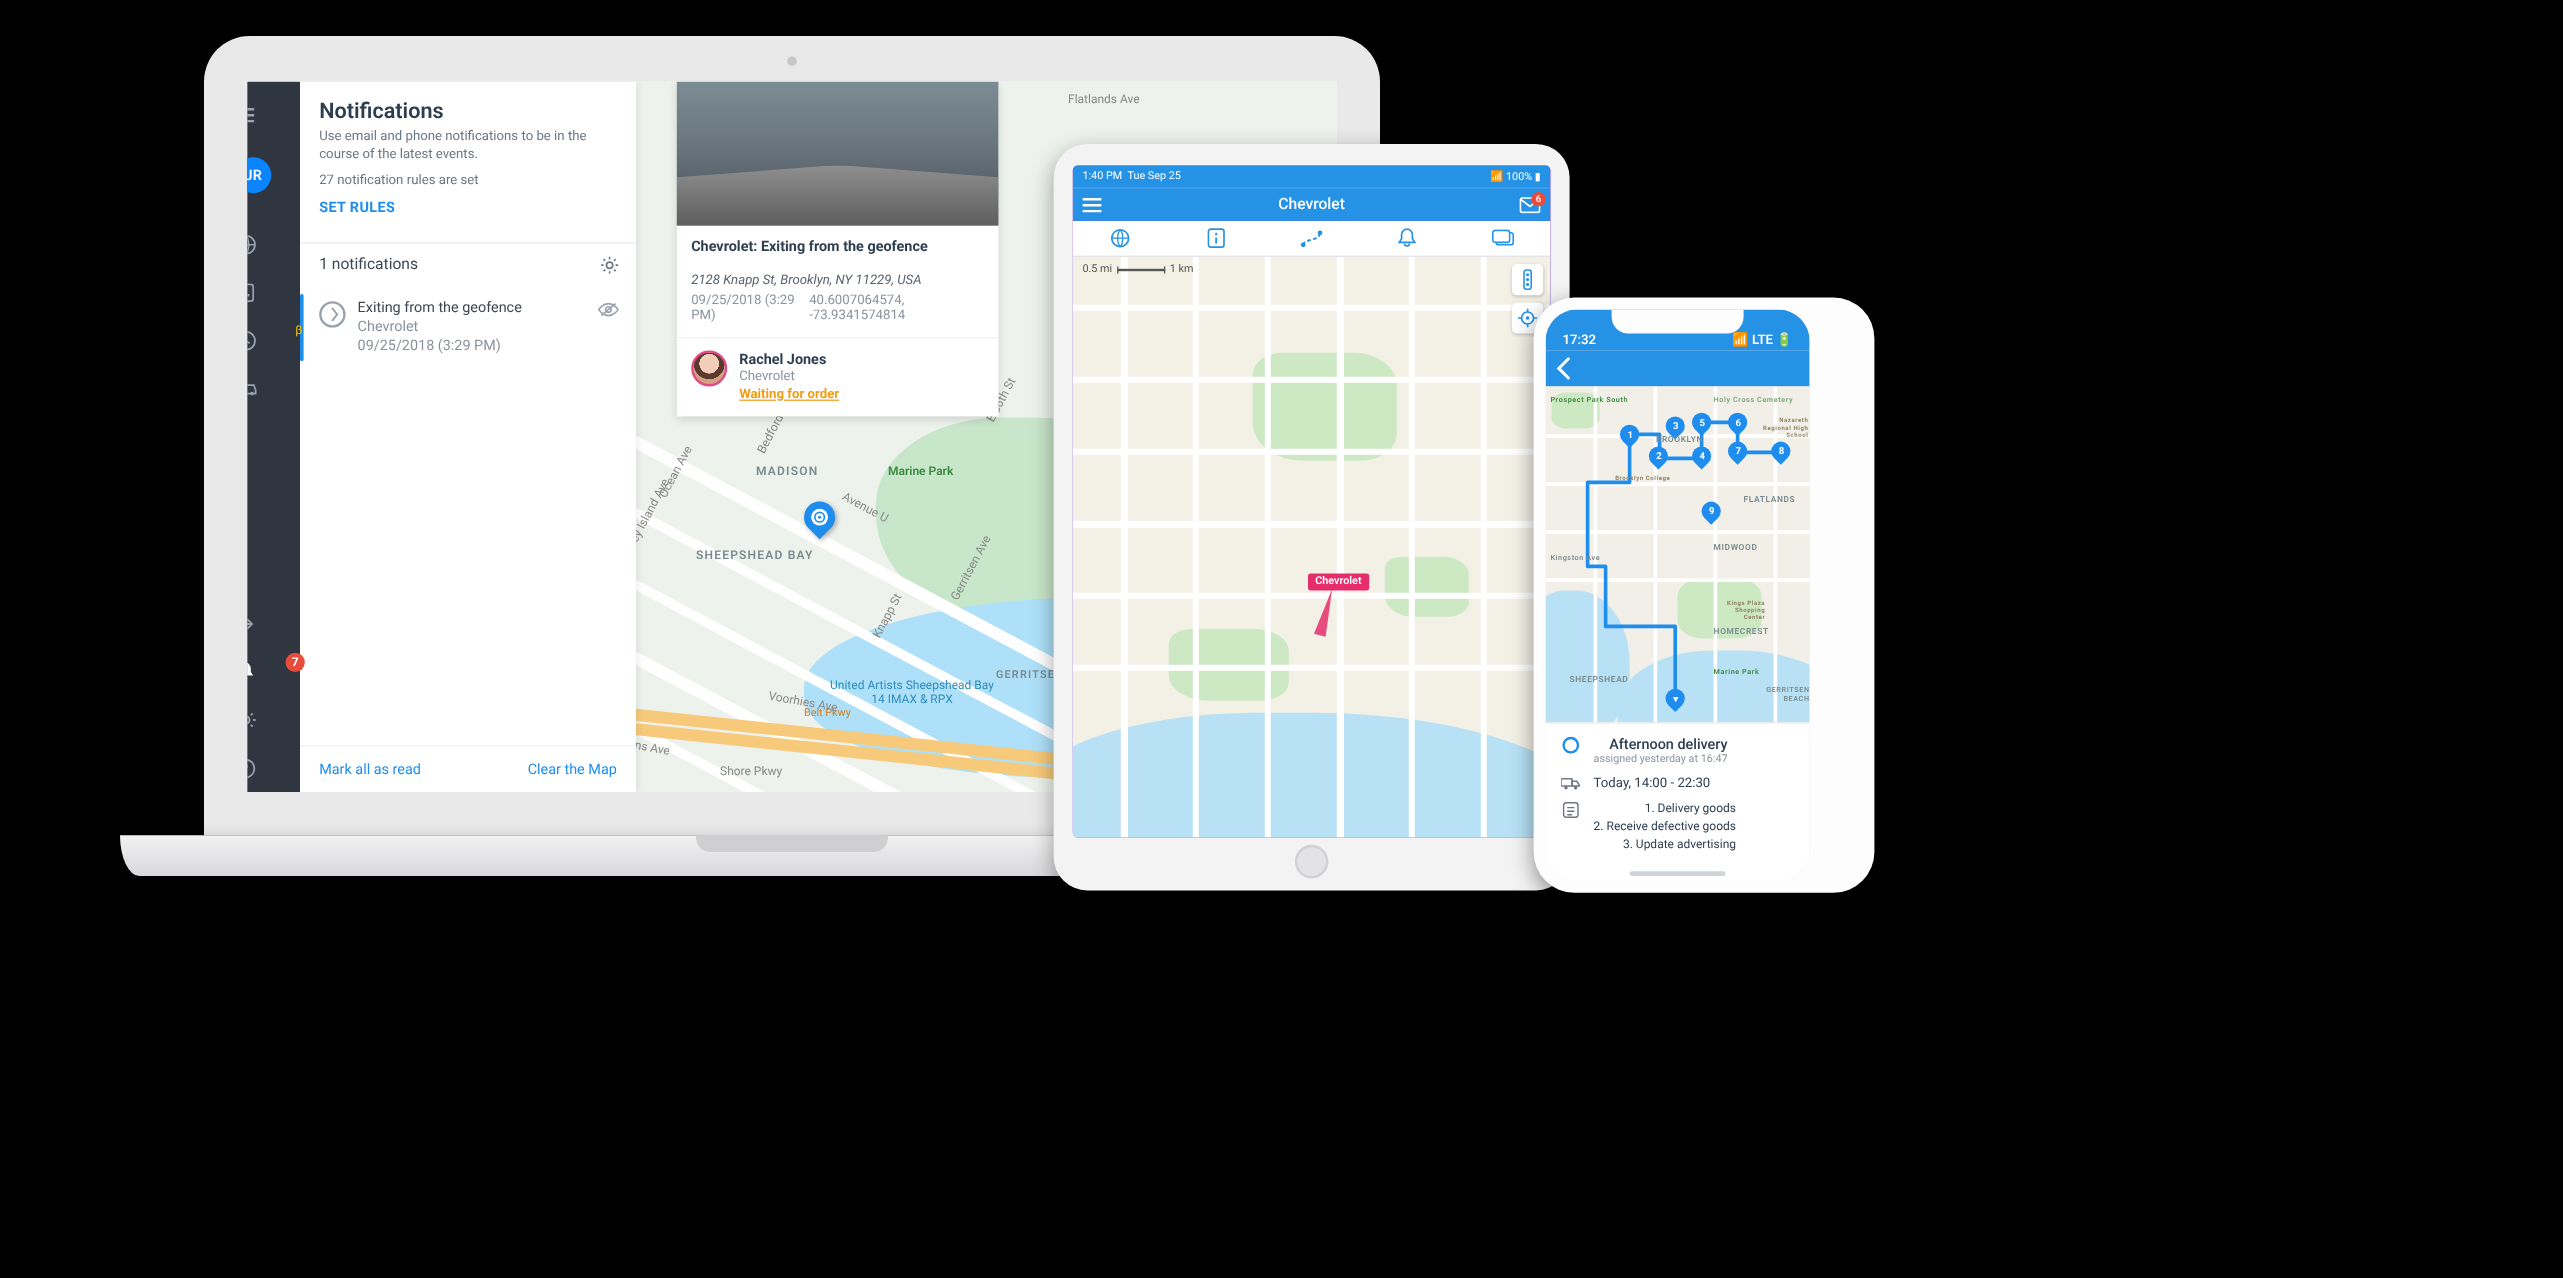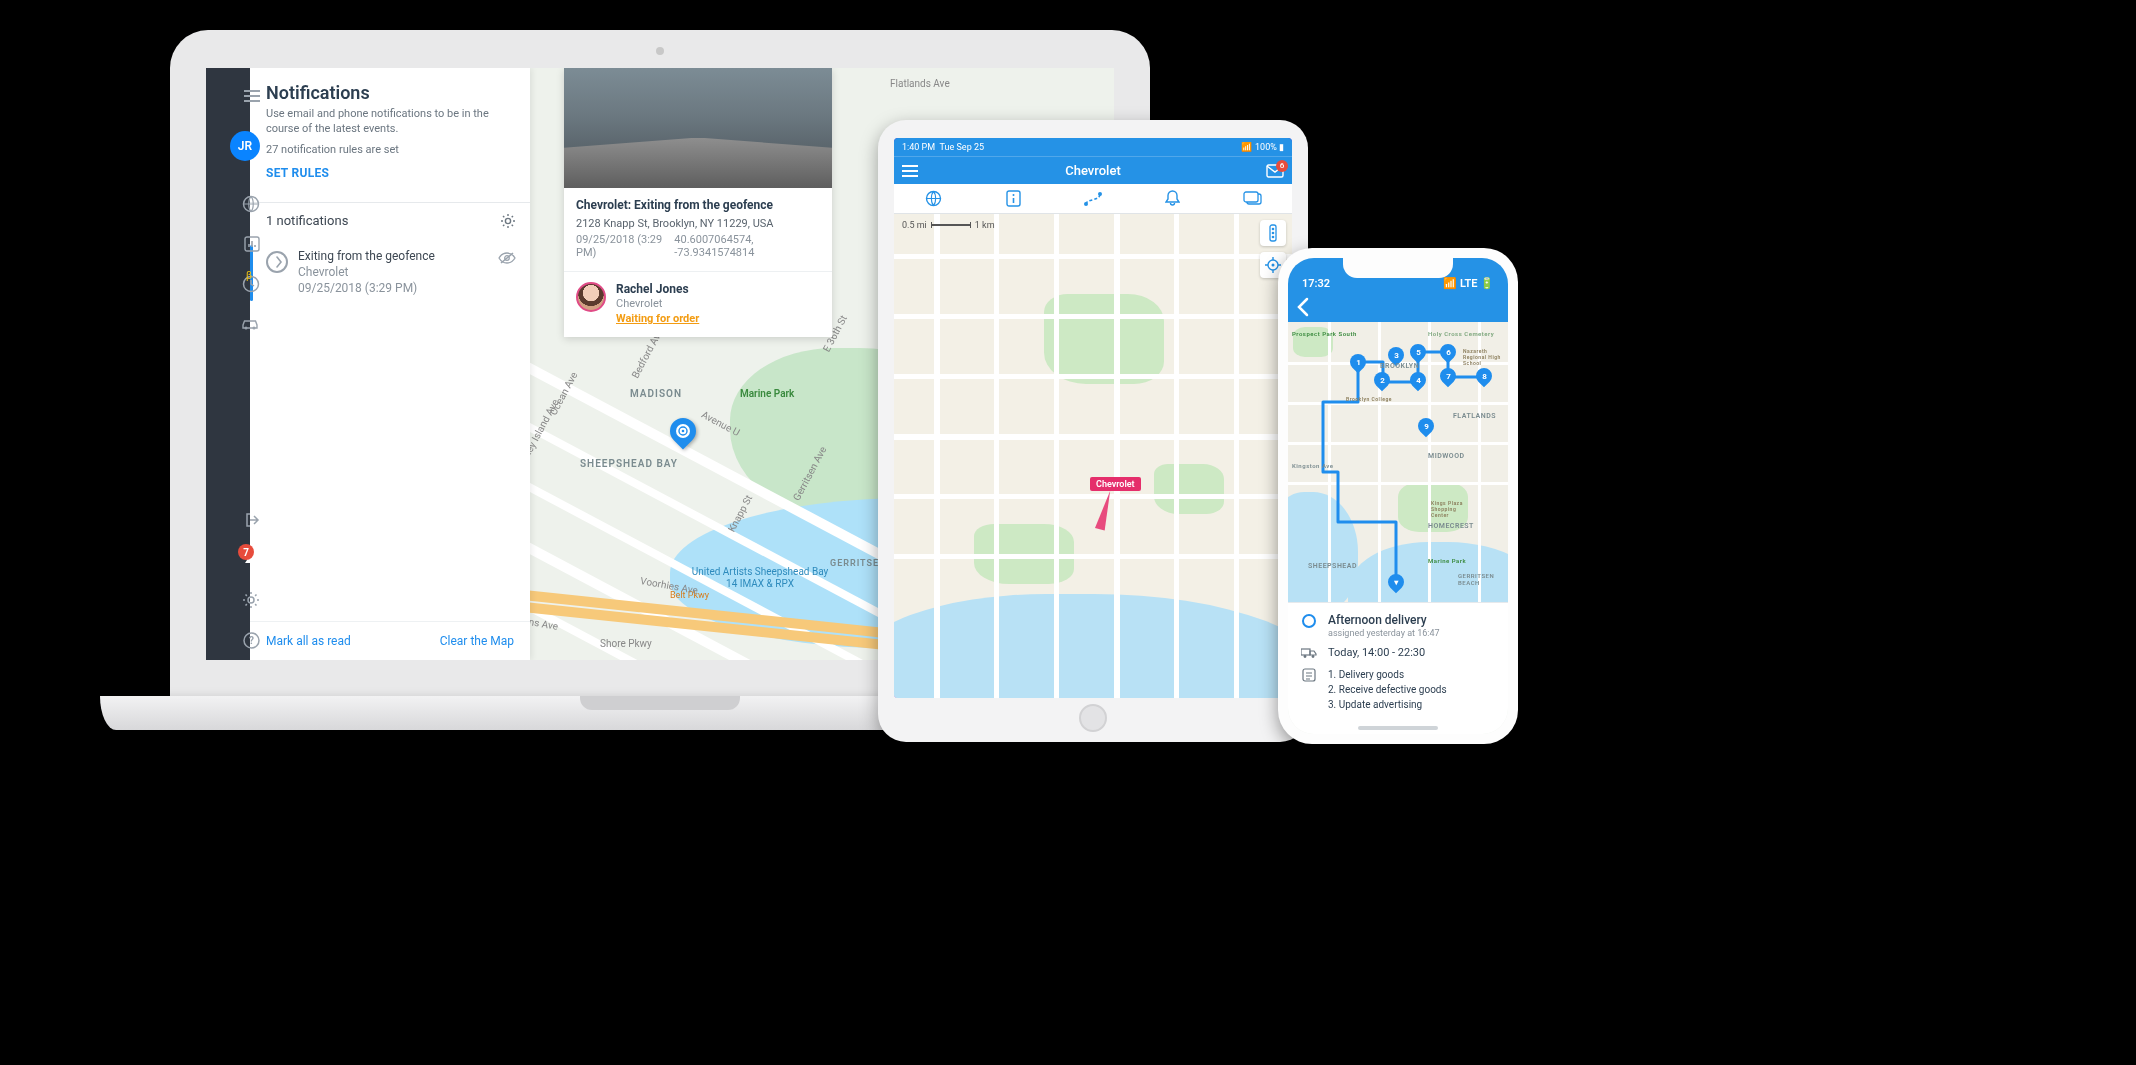--- a/index.html
+++ b/index.html
@@ -8,21 +8,21 @@
   
   .laptop { position: absolute; left: 170px; top: 30px; width: 980px; }
   .laptop-bezel { background: #e9e9ea; border-radius: 38px 38px 0 0; padding: 38px 36px 36px 36px; position: relative; box-shadow: 0 2px 6px rgba(0,0,0,.25); }
   .laptop-camera { position:absolute; top:17px; left:50%; transform:translateX(-50%); width:8px; height:8px; border-radius:50%; background:#c8c8c8; }
   .laptop-screen { width: 908px; height: 592px; background:#f3f6f4; position:relative; overflow:hidden; }
   .laptop-base { height: 34px; background: linear-gradient(#f2f2f3,#d8d8da); border-radius: 0 0 38px 38px / 0 0 80px 80px; margin: 0 -70px; box-shadow: 0 6px 14px rgba(0,0,0,.35); position:relative; }
   .laptop-notch { position:absolute; top:0; left:50%; transform:translateX(-50%); width:160px; height:14px; background:#cfcfd1; border-radius:0 0 12px 12px; }
 
   
   .app-sidebar { position:absolute; left:0; top:0; bottom:0; width:44px; background:#2f3640; display:flex; flex-direction:column; align-items:center; padding-top:8px; z-index:5; }
-  .sb-item { width:64px; height:40px; display:flex; align-items:center; justify-content:flex-end; color:#9aa3ad; position:relative; }
+  .sb-item { width:64px; height:40px; display:flex; align-items:center; justify-content:flex-start; color:#9aa3ad; position:relative; }
   .sb-item.avatar { margin:10px 0 18px; }
   .sb-avatar { width:30px; height:30px; border-radius:50%; background:#0a84ff; color:#fff; font-size:12px; font-weight:600; display:flex; align-items:center; justify-content:center; }
   .sb-spacer { flex:1; }
   .sb-active-bar { position:absolute; left:0; top:8px; bottom:8px; width:3px; background:#0a84ff; border-radius:2px; }
   .sb-badge-beta { position:absolute; top:6px; right:8px; font-size:10px; color:#f1c40f; }
   .sb-badge-count { position:absolute; top:4px; right:6px; min-width:16px; height:16px; padding:0 3px; border-radius:8px; background:#e74c3c; color:#fff; font-size:10px; font-weight:700; display:flex; align-items:center; justify-content:center; }
 
   .map-bg { position:absolute; left:44px; right:0; top:0; bottom:0; background:#eef2ec; overflow:hidden; }
   .road { position:absolute; background:#fff; }
   .road.diag { transform-origin:left center; }
@@ -57,21 +57,21 @@
   .sv-card { position:absolute; left:314px; top:0; width:268px; background:#fff; box-shadow:0 2px 8px rgba(0,0,0,.15); z-index:3; }
   .sv-photo { height:120px; background:linear-gradient(#7c8c95 0%, #6b7880 40%, #59636a 70%, #4a5259 100%); position:relative; }
   .sv-photo::after { content:""; position:absolute; left:0; right:0; top:58%; bottom:0; background:linear-gradient(#8e8e8e,#5e5e5e); clip-path: polygon(0 20%, 50% 0, 100% 20%, 100% 100%, 0 100%); }
   .sv-chevron { position:absolute; left:50%; top:78px; transform:translateX(-50%); color:#fff; opacity:.95; }
   .sv-bar { position:absolute; left:0; right:0; bottom:0; height:18px; display:flex; align-items:center; justify-content:space-between; padding:0 4px; font-size:9px; color:#fff; }
   .sv-bar-left { background:rgba(255,255,255,.92); color:#555; padding:1px 6px; font-weight:600; border-radius:2px; }
   .sv-bar-right { display:flex; gap:2px; }
   .sv-chip { background:rgba(0,0,0,.55); padding:1px 4px; border-radius:2px; }
   .sv-body { padding:10px 12px 12px; font-size:11px; color:#5a646e; }
   .sv-title { font-size:12px; font-weight:700; color:#2c3e50; }
-  .sv-addr { margin-top:5px; }
+  .sv-addr { margin-top:15px;font-style:italic; }
   .sv-row { display:flex; justify-content:space-between; margin-top:3px; color:#8a939c; }
   .sv-driver { display:flex; gap:10px; padding:10px 12px 12px; border-top:1px solid #edf0f2; }
   .sv-avatar { width:30px; height:30px; border-radius:50%; border:2px solid #e04b86; background:radial-gradient(circle at 50% 35%, #f2cdb9 0 38%, #5b3a2e 39% 60%, #d2a083 61%); flex:none; }
   .sv-driver-name { font-size:12px; font-weight:700; color:#2c3e50; }
   .sv-driver-veh { font-size:11px; color:#8a939c; margin-top:1px; }
   .sv-driver-status { font-size:11px; font-weight:700; color:#f39c12; margin-top:2px;text-decoration:underline; }
 
   .map-marker { position:absolute; width:26px; height:26px; left:420px; top:350px; z-index:2; }
   .map-marker .pin { width:26px; height:26px; border-radius:50% 50% 50% 0; background:#1f8ded; transform:rotate(-45deg); display:flex; align-items:center; justify-content:center; box-shadow:0 2px 4px rgba(0,0,0,.3); }
   .map-marker .pin-inner { width:14px; height:14px; border-radius:50%; background:#fff; transform:rotate(45deg); display:flex; align-items:center; justify-content:center; color:#1f8ded; }
@@ -96,21 +96,21 @@
   .t-marker-label { background:#e52e6b; color:#fff; font-size:9px; padding:2px 6px; border-radius:2px; font-weight:600; }
   .t-marker-arrow { position:absolute; left:10px; top:18px; width:0; height:0; border-left:5px solid transparent; border-right:5px solid transparent; border-bottom:40px solid #e52e6b; transform:rotate(15deg); opacity:.85; }
   .t-icons { position:absolute; right:6px; top:6px; display:flex; flex-direction:column; gap:6px; }
   .t-icon-btn { width:26px; height:26px; border-radius:4px; background:#fff; box-shadow:0 1px 3px rgba(0,0,0,.2); display:flex; align-items:center; justify-content:center; color:#2592e6; font-size:14px; }
   .t-scale { position:absolute; left:8px; top:6px; font-size:9px; color:#555; display:flex; align-items:center; gap:4px; }
   .t-scale-bar { width:40px; height:2px; background:#555; position:relative; }
   .t-scale-bar::before,.t-scale-bar::after { content:""; position:absolute; width:1px; height:6px; background:#555; top:-2px; }
   .t-scale-bar::after { right:0; }
 
   
-  .phone { position:absolute; left:1278px; top:248px; width:240px; }
+  .phone { position:absolute; left:1278px; top:248px; width:284px;text-align:right; }
   .phone-bezel { background:#fdfdfd; border-radius:34px; padding:10px; box-shadow:0 6px 18px rgba(0,0,0,.4); }
   .phone-screen { width:220px; height:476px; background:#eef2ec; border-radius:26px; overflow:hidden; position:relative; }
   .phone-notch { position:absolute; top:0; left:50%; transform:translateX(-50%); width:110px; height:20px; background:#fdfdfd; border-radius:0 0 14px 14px; z-index:5; }
   .p-status { height:34px; background:#2592e6; display:flex; align-items:flex-end; justify-content:space-between; padding:0 14px 2px; color:#fff; font-size:11px; font-weight:600; }
   .p-nav { height:30px; background:#2592e6; display:flex; align-items:center; padding:0 8px; color:#fff; }
   .p-back { font-size:22px; font-weight:300; }
   .p-map { position:absolute; left:0; right:0; top:64px; bottom:132px; background:#f1efe7; overflow:hidden; }
   .p-water { position:absolute; background:#b8e1f5; }
   .p-road { position:absolute; background:#fff; }
   .p-park { position:absolute; background:#cde9c4; border-radius:30%; }

